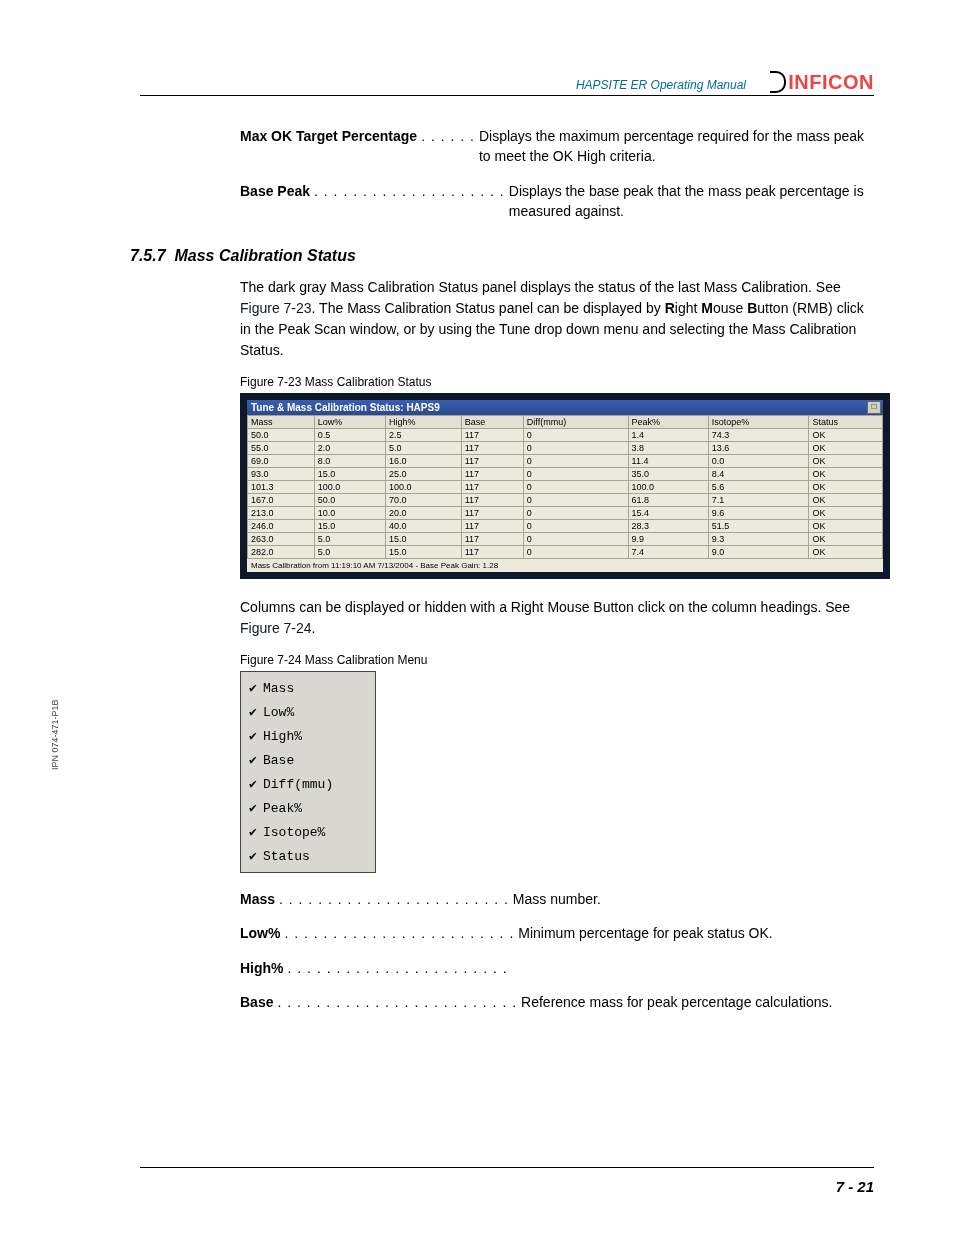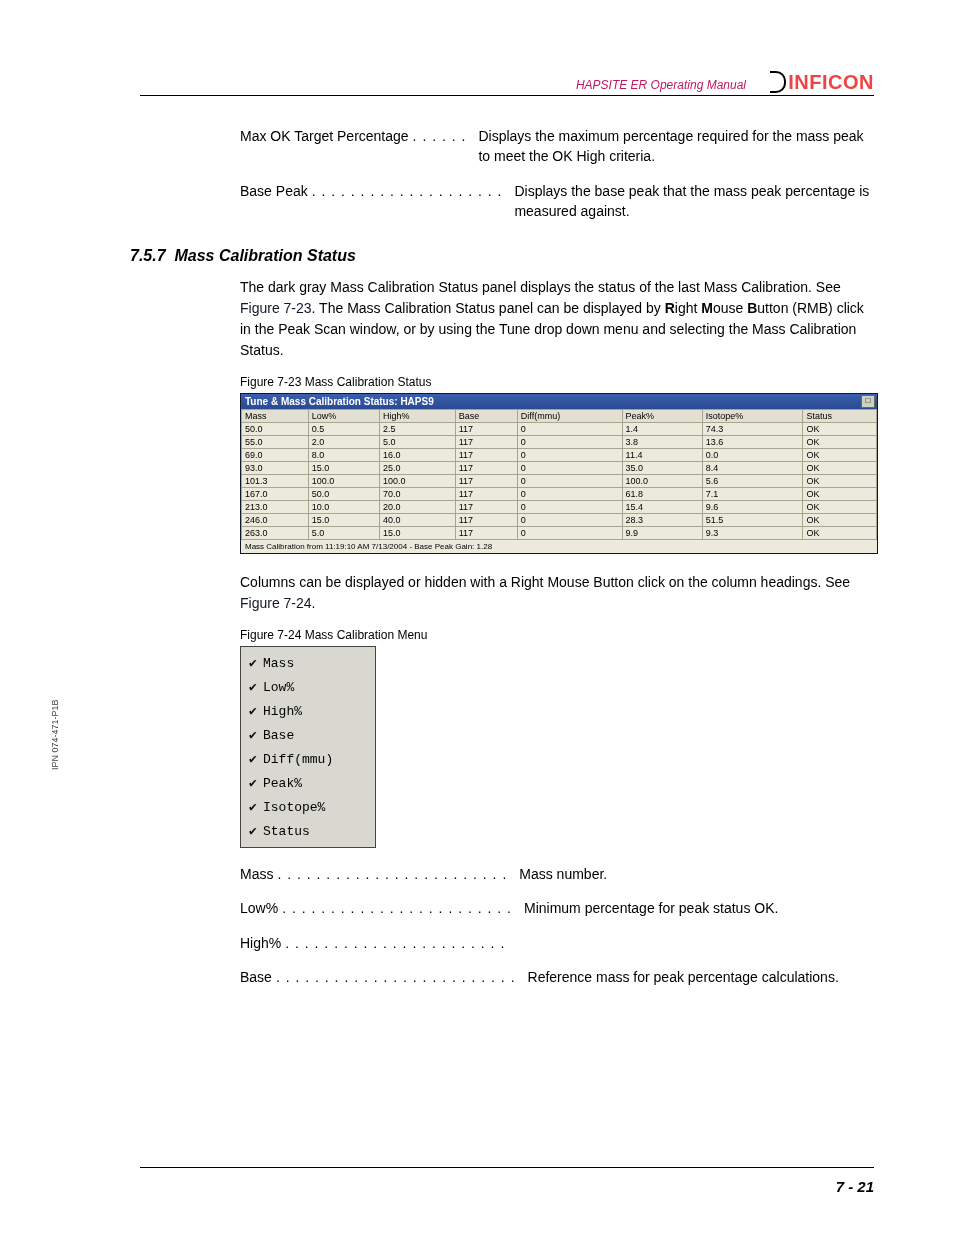--- a/index.html
+++ b/index.html
@@ -26,21 +26,21 @@
     left: 60px;
     right: 0;
     border-bottom: 1.5px solid #000;
   }
   .header-manual {
     position: absolute;
     right: 128px;
     bottom: 4px;
     font-style: italic;
     font-size: 12px;
-    color: #be185d;
+    color: #0369a1;
   }
   .logo {
     position: absolute;
     right: 0;
     bottom: 2px;
     font-weight: bold;
     font-size: 20px;
     letter-spacing: 0.5px;
     color: #ef4444;
     display: flex;
@@ -61,32 +61,31 @@
     margin-left: 60px;
   }
   .def-row {
     display: flex;
     align-items: flex-start;
     margin: 8px 0 14px 100px;
     font-size: 14px;
     line-height: 1.45;
   }
   .def-term {
-    font-weight: normal;
+    font-weight: bold;
     white-space: nowrap;
   }
   .def-dots {
     flex: 0 0 auto;
     letter-spacing: 1px;
     padding: 0 4px;
     white-space: nowrap;
   }
   .def-desc {
     flex: 1;
-    margin-left: 8px;
   }
   .section-head {
     font-weight: bold;
     font-style: italic;
     font-size: 16px;
     margin: 26px 0 12px -10px;
   }
   .para {
     font-size: 14px;
     line-height: 1.5;
@@ -94,21 +93,21 @@
   }
   .para .link { color: #0f172a; }
   .fig-cap {
     font-size: 12px;
     margin: 14px 0 4px 100px;
   }
   
   .calib-wrap {
     margin-left: 100px;
     width: 636px;
-    border: 1px solid #0f172a;
+    border: 7px solid #0f172a;
     background: #f0efe5;
     font-size: 9px;
   }
   .calib-title {
     background: linear-gradient(#3a5fb0, #2a4a90);
     color: #fff;
     font-weight: bold;
     padding: 2px 4px;
     font-size: 10px;
     position: relative;
@@ -327,20 +326,30 @@
             <tr>
               <td>263.0</td>
               <td>5.0</td>
               <td>15.0</td>
               <td>117</td>
               <td>0</td>
               <td>9.9</td>
               <td>9.3</td>
               <td>OK</td>
             </tr>
+            <tr>
+              <td>282.0</td>
+              <td>5.0</td>
+              <td>15.0</td>
+              <td>117</td>
+              <td>0</td>
+              <td>7.4</td>
+              <td>9.0</td>
+              <td>OK</td>
+            </tr>
           </tbody>
       </table>
       <div class="calib-foot">Mass Calibration from 11:19:10 AM 7/13/2004 - Base Peak Gain: 1.28</div>
     </div>
 
     <p class="para" style="margin-top:18px">
       <span>Columns can be displayed or hidden with a Right Mouse Button click on the column headings. See </span><span class="link">Figure 7-24</span><span>.</span>
     </p>
 
     <div class="fig-cap">Figure 7-24  Mass Calibration Menu</div>

